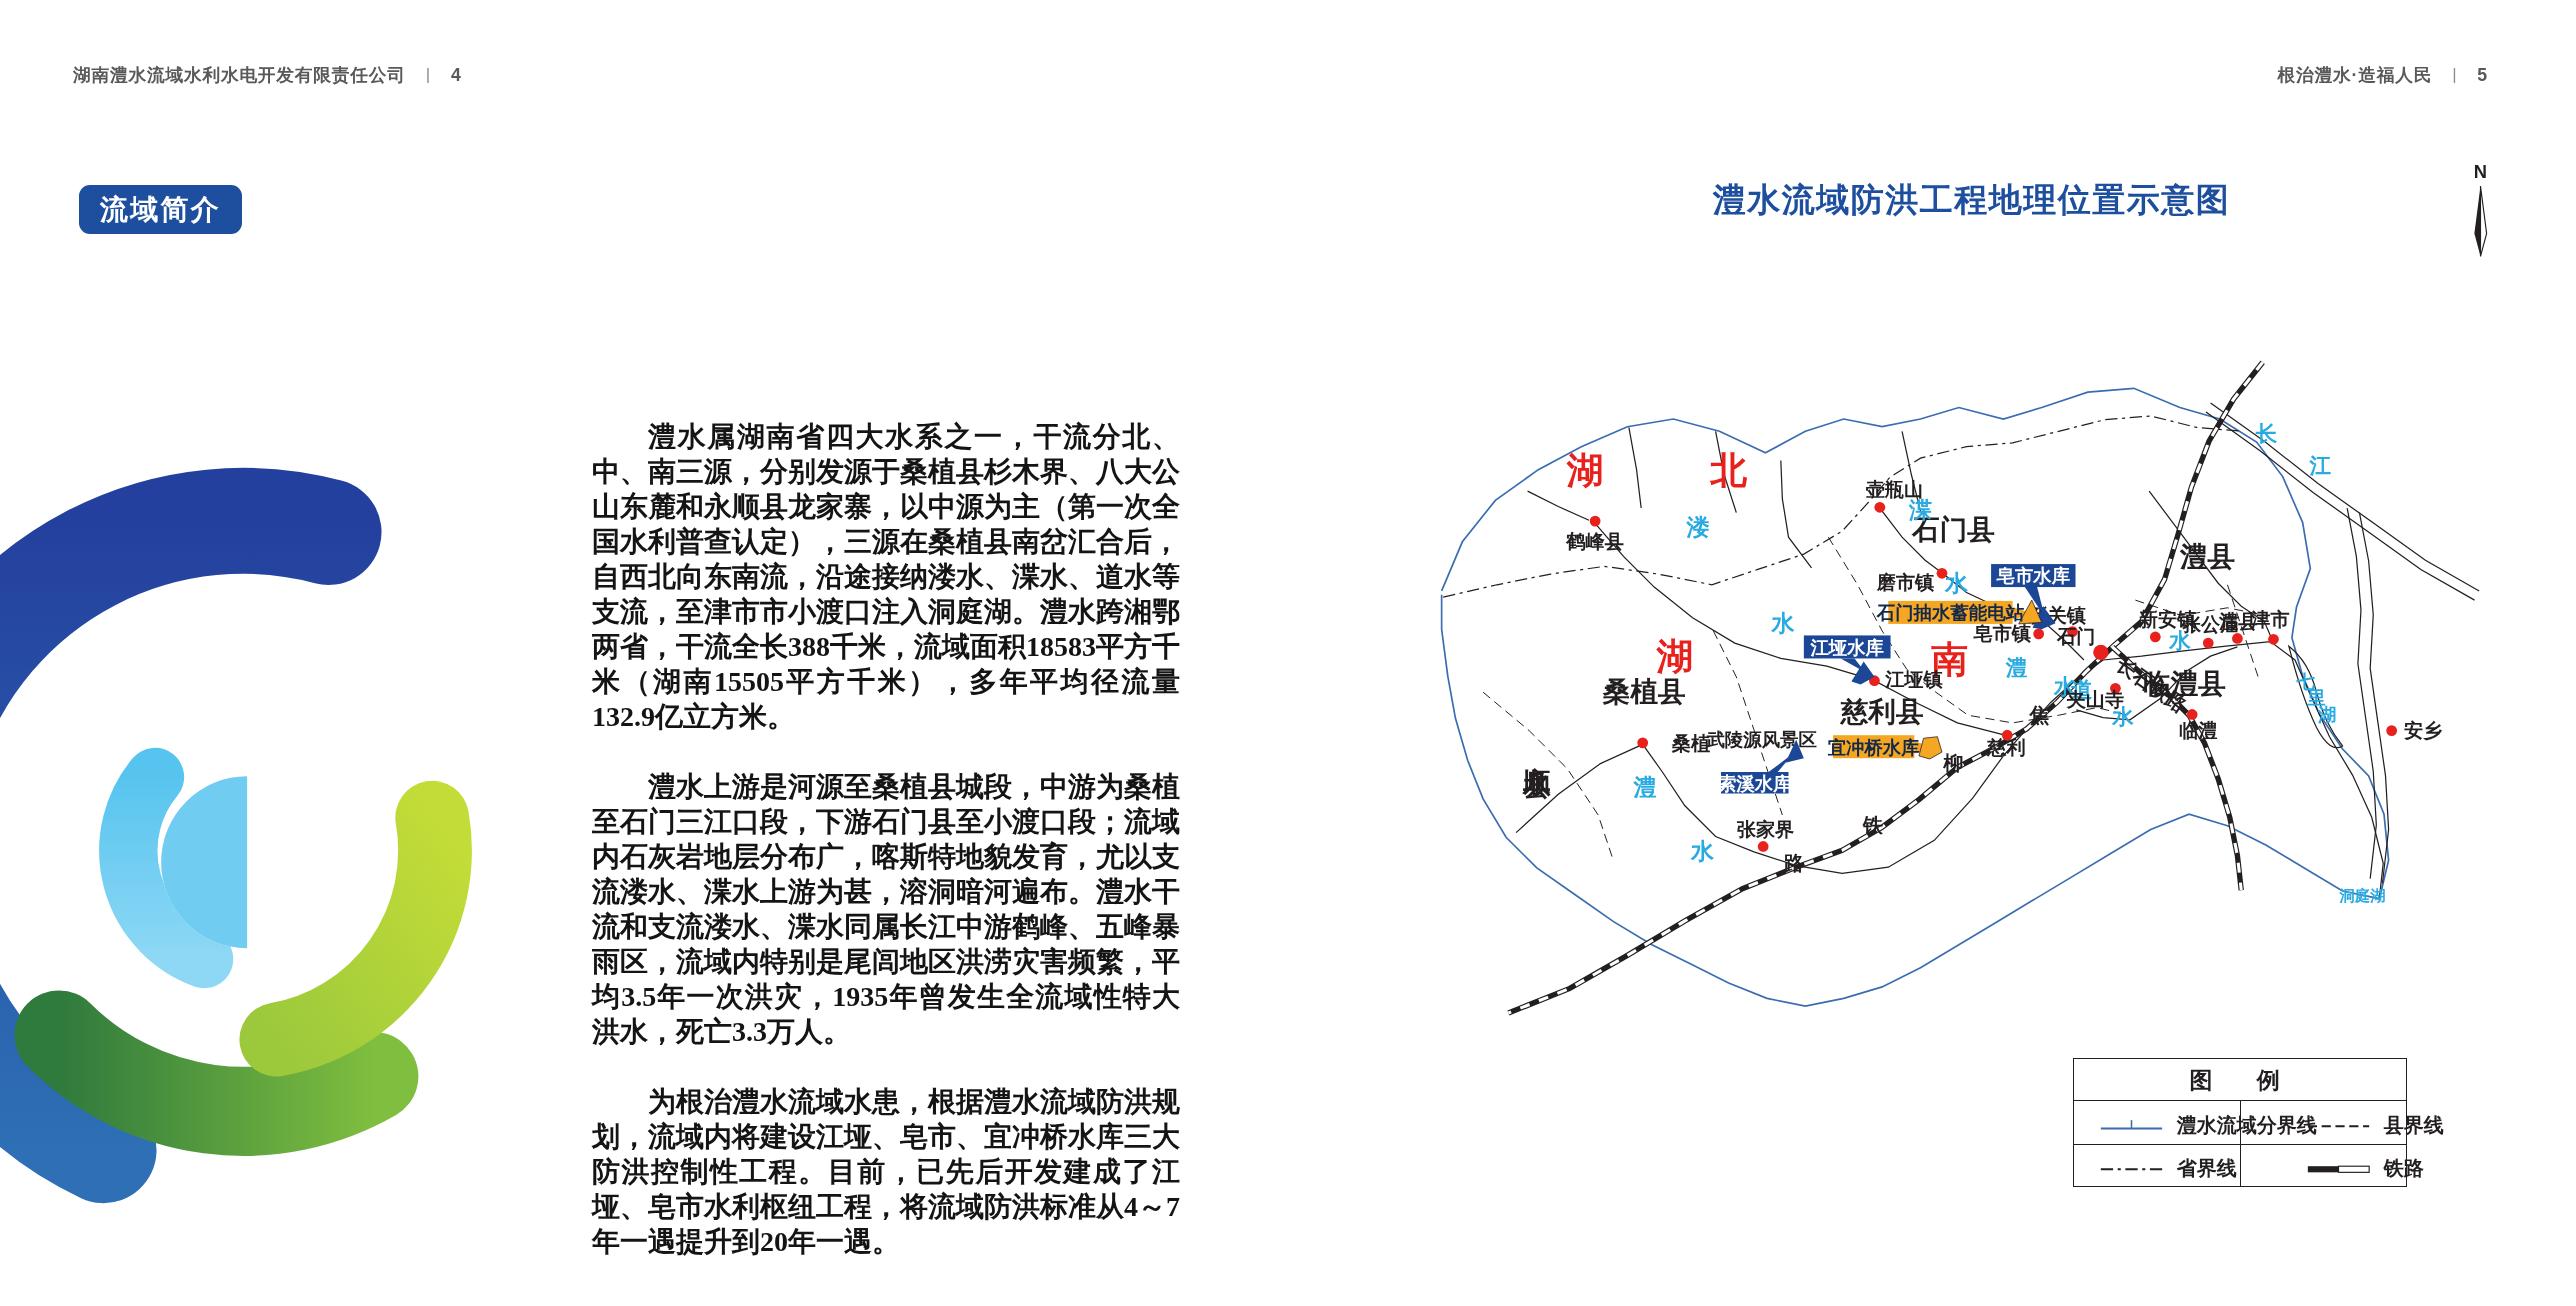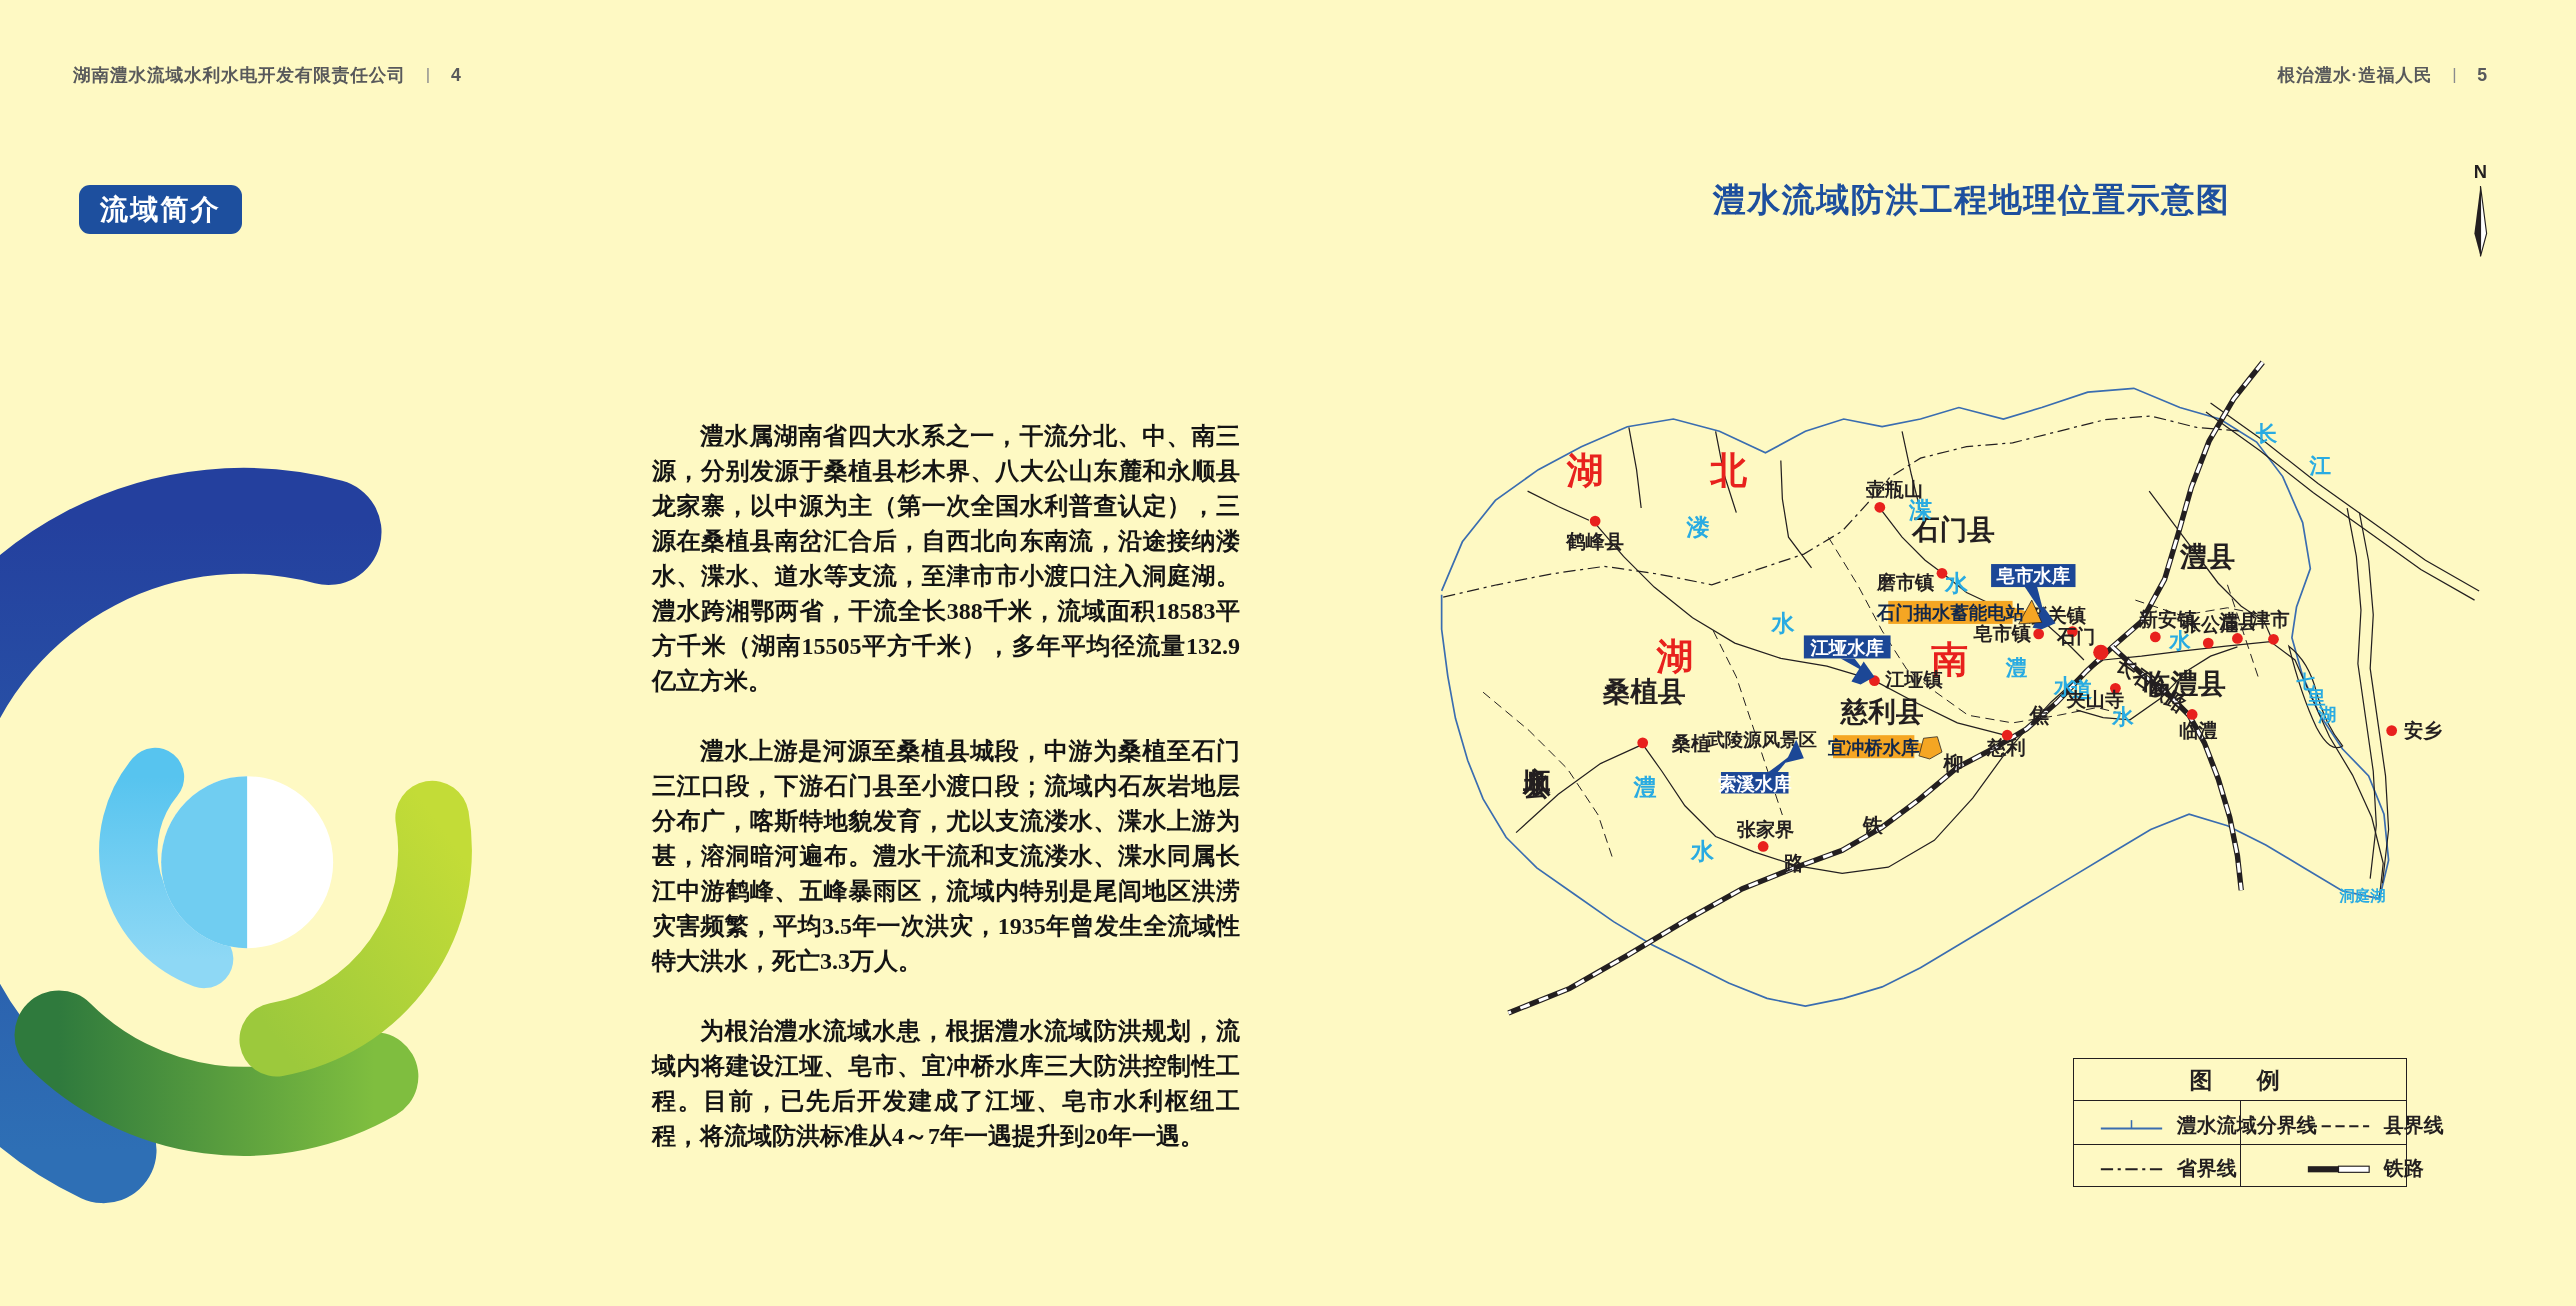--- a/index.html
+++ b/index.html
@@ -1,27 +1,27 @@
 <!DOCTYPE html>
 <html style="font-size:12.3px"><head>
 <meta charset="utf-8">
 <style>
   html,body{margin:0;padding:0;background:#e9e9e9;}
-  .spread{position:relative;width:2576px;height:1306px;background:#fef9c3;overflow:hidden;
+  .spread{position:relative;width:2576px;height:1306px;background:#ffffff;overflow:hidden;
           font-family:"Liberation Sans",sans-serif;color:#231f20;}
   .hdr{position:absolute;top:63px;font-size:17.7px;font-weight:bold;color:#58595b;
        display:flex;align-items:center;gap:20px;letter-spacing:0.8px;}
   .hdr .sep{font-weight:normal;color:#8a8b8d;font-size:17px;}
   .hdr-left{left:73px;}
   .hdr-right{right:88px;}
   .section-badge{position:absolute;left:79px;top:185px;width:163px;height:49px;
        background:#1d4f9e;color:#fff;font-size:28px;font-weight:bold;
        display:flex;align-items:center;justify-content:center;letter-spacing:2.3px;border-radius:11px;}
-  .bodytext{position:absolute;left:652px;top:419px;width:588px;
-       font-family:"Liberation Serif",serif;font-size:24px;line-height:35px;
+  .bodytext{position:absolute;left:592px;top:419px;width:588px;
+       font-family:"Liberation Serif",serif;font-size:28px;line-height:35px;
        text-align:justify;font-weight:600;color:#141414;}
   .bodytext p{margin:0 0 35px 0;text-indent:2em;}
   .map-title{position:absolute;left:1459px;top:178px;width:1025px;text-align:center;
        font-size:33px;font-weight:bold;color:#1d4f9e;letter-spacing:1.5px;}
   .logo-wrap{position:absolute;left:-64px;top:413px;width:653px;height:837px;}
   .map-wrap{position:absolute;left:1374px;top:330px;width:1182px;height:706px;}
   #map text{font-family:"Liberation Sans",sans-serif;}
   .legend{position:absolute;left:2073px;top:1058px;width:334px;height:129px;
        border:1.5px solid #231f20;box-sizing:border-box;}
   .legend .ltitle{position:absolute;left:0;top:0;width:100%;height:42px;line-height:42px;

